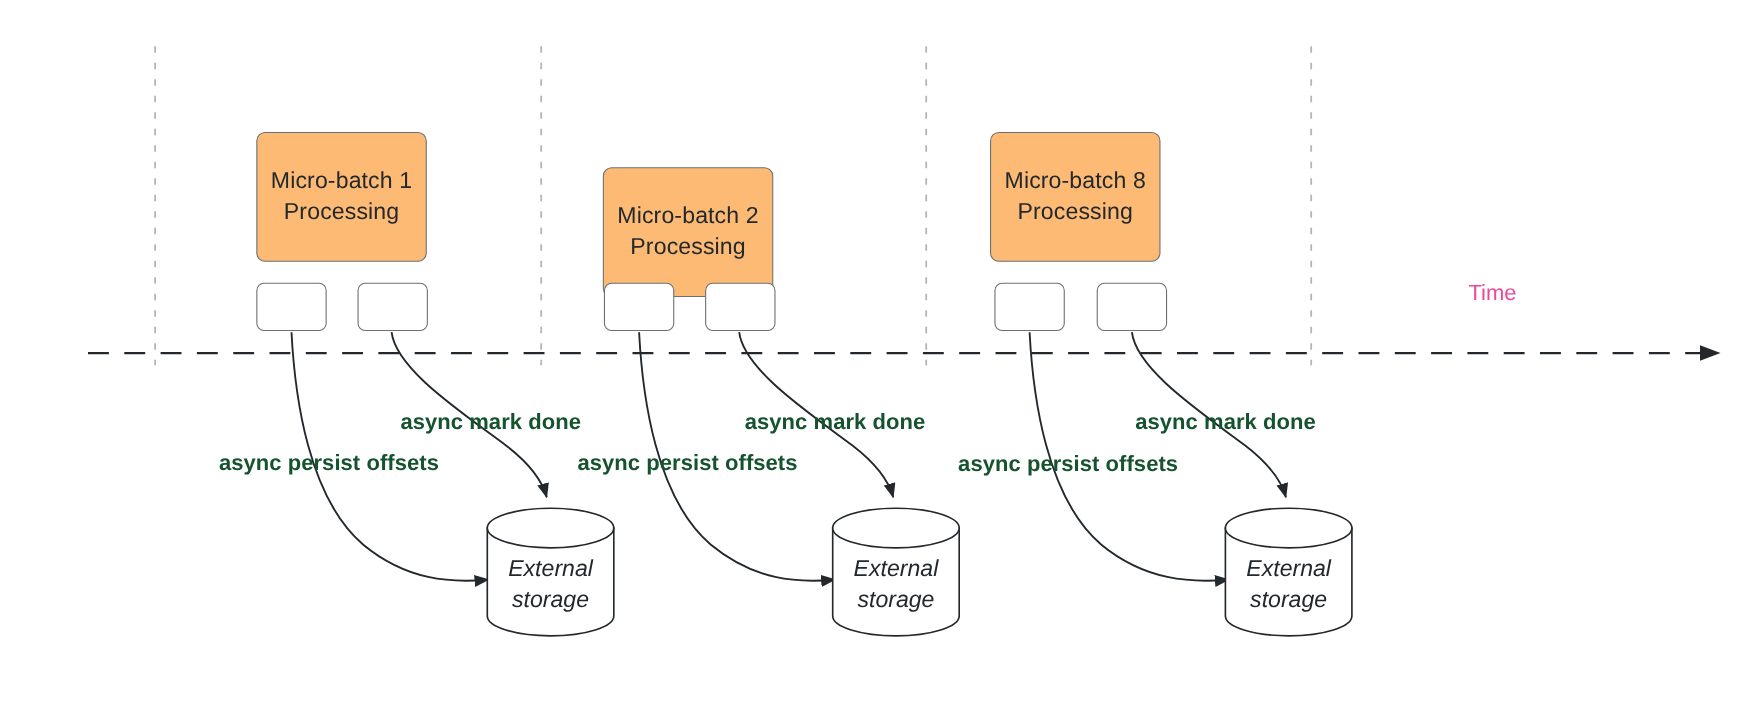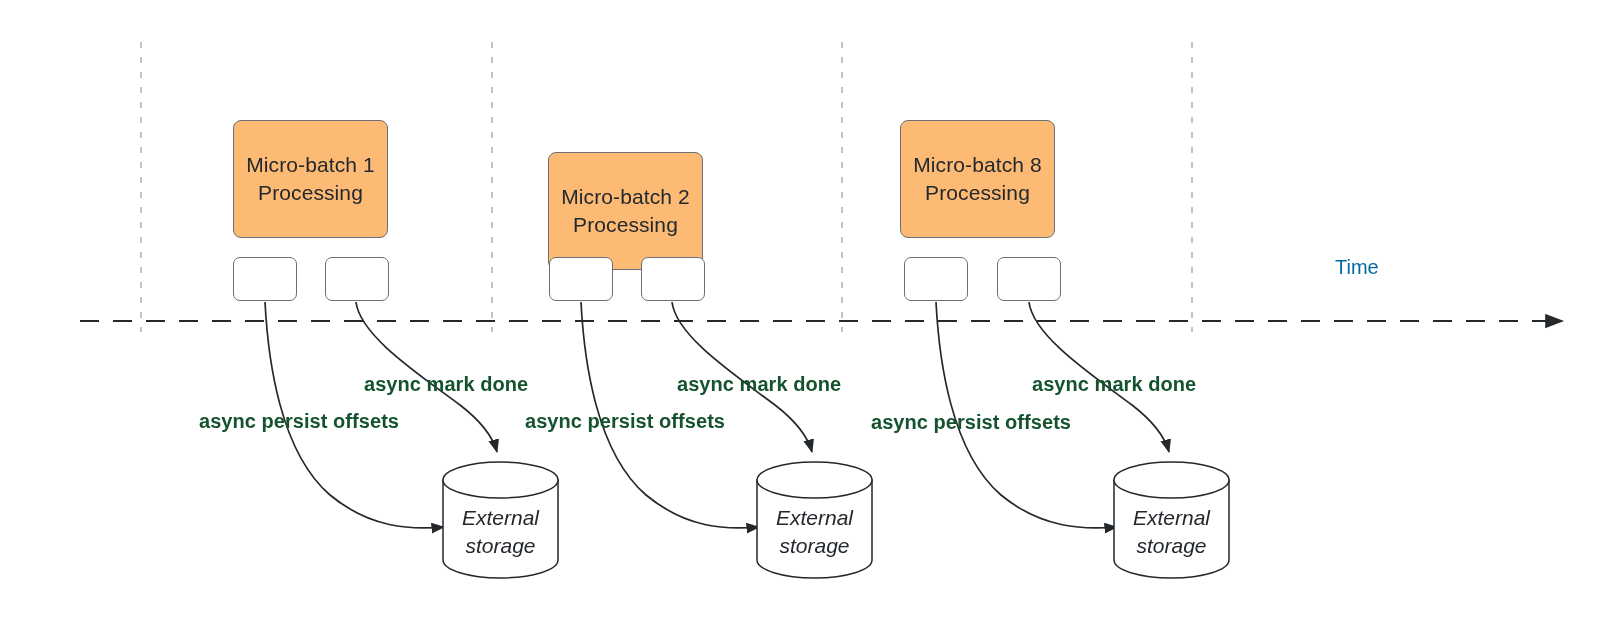--- a/index.html
+++ b/index.html
@@ -51,21 +51,21 @@
     white-space: nowrap;
     font-size: 20px;
     font-weight: bold;
     color: #14532d;
     letter-spacing: .05px;
   }
   .time-label {
     position: absolute;
     white-space: nowrap;
     font-size: 20px;
-    color: #0369a1;
+    color: #ec4899;
   }
   .cyl {
     position: absolute;
   }
   .cyl-text {
     position: absolute;
     width: 100%;
     text-align: center;
     color: #23282d;
     font-size: 21px;

